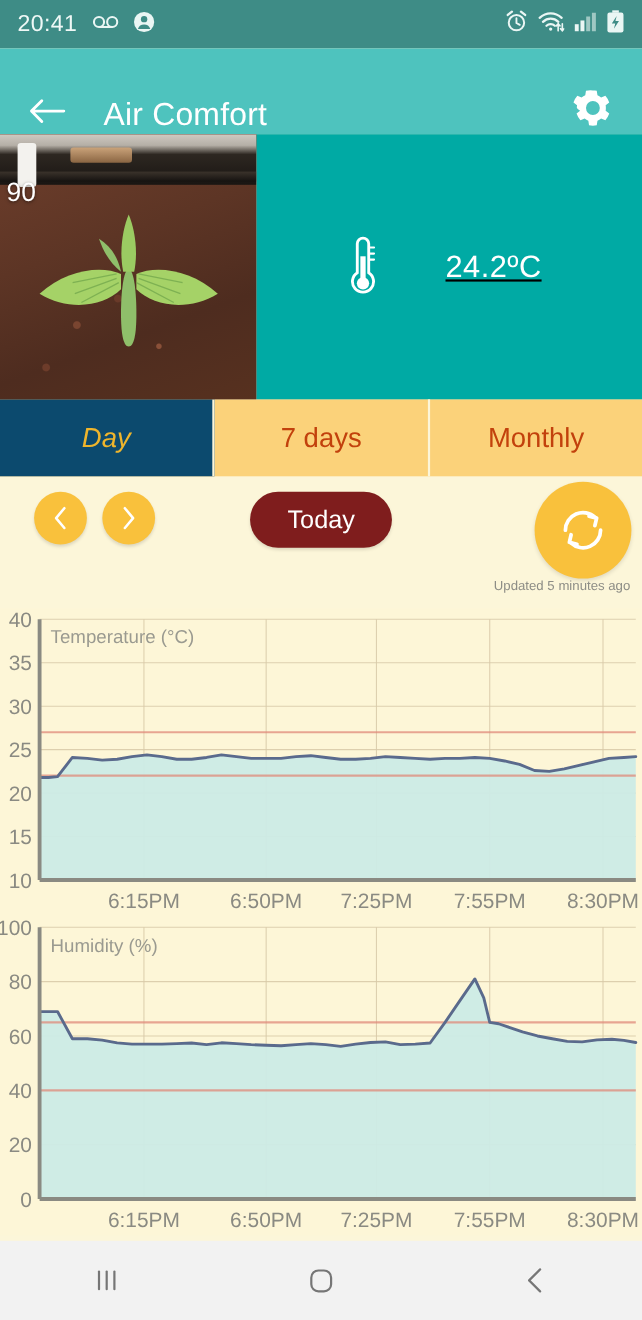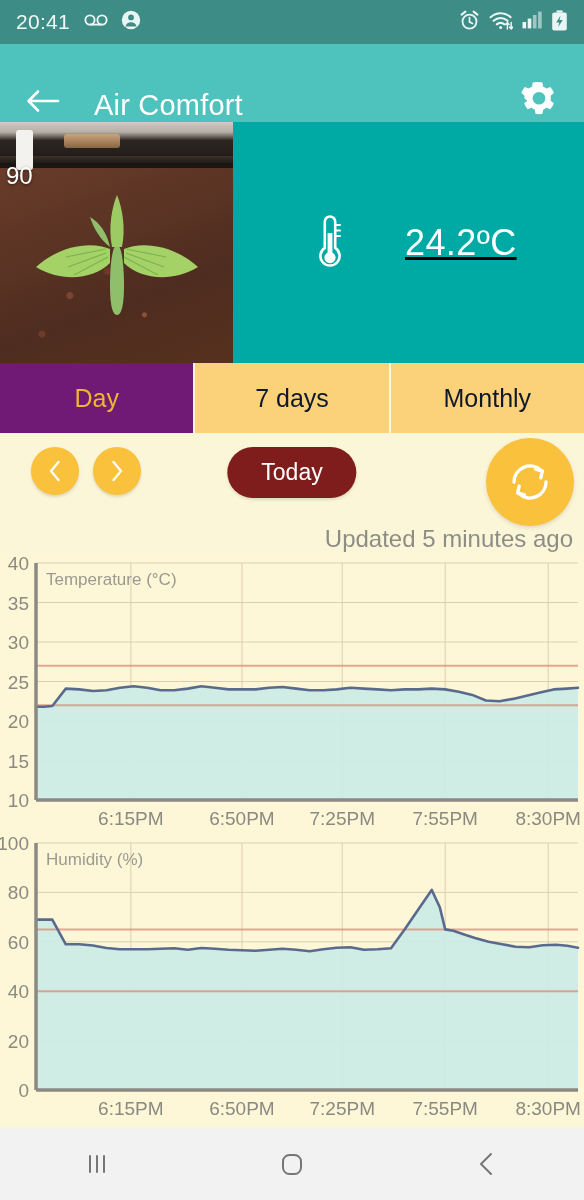--- a/index.html
+++ b/index.html
@@ -70,30 +70,30 @@
     text-shadow:0 1px 3px rgba(0,0,0,.55);
   }
   .sprout{ position:absolute; left:50%; top:54%; transform:translate(-50%,-50%); }
 
   .readings{
     flex:1 1 auto; background:#00AAA4; display:flex; flex-direction:column;
     justify-content:center; color:#ffffff;
   }
   .reading-row{ display:flex; align-items:center; height:120px; padding-left:60px; }
   .reading-icon{ width:74px; display:flex; align-items:center; justify-content:center; }
-  .reading-value{ font-size:36px; margin-left:38px; letter-spacing:.4px; }
+  .reading-value{ font-size:28px; margin-left:38px; letter-spacing:.4px; }
 
   
   .tabs{ display:flex; height:70px; background:#FBD27A; }
   .tab{
     flex:1 1 0; display:flex; align-items:center; justify-content:center;
-    font-size:25px; color:#0f172a; border-right:2px solid #FCF6D9;
+    font-size:25px; color:#c2410c; border-right:2px solid #FCF6D9;
   }
   .tab:last-child{ border-right:none;text-align:center; }
-  .tab.active{ background:#701a75; color:#EFB52C; }
+  .tab.active{ background:#0c4a6e; color:#EFB52C;font-style:italic; }
 
   
   .controls{ position:relative; height:120px; }
   .nav-arrows{ position:absolute; left:31px; top:14px; display:flex; gap:14px; }
   .round-btn{
     width:48px; height:48px; border-radius:50%; background:#F9C13C;
     display:flex; align-items:center; justify-content:center;
     box-shadow:0 2px 3px rgba(0,0,0,.13);
   }
   .today-pill{
@@ -101,21 +101,21 @@
     background:#7f1d1d; color:#ffffff; font-size:23px;
     padding:12px 34px; border-radius:26px; box-shadow:0 2px 3px rgba(0,0,0,.12);
   }
   .refresh-btn{
     position:absolute; right:10px; top:5px;
     width:88px; height:88px; border-radius:50%; background:#F9C13C;
     display:flex; align-items:center; justify-content:center;
     box-shadow:0 2px 4px rgba(0,0,0,.12);
   }
   .updated{
-    position:absolute; right:11px; top:92px; font-size:24px; color:#8d8d86;
+    position:absolute; right:11px; top:92px; font-size:12px; color:#8d8d86;
   }
 
   
   .chart-block{ position:relative; width:584px; }
   .chart-svg{ display:block; }
 
   
   .navbar{
     position:absolute; left:0; bottom:0; width:584px; height:72px;
     background:#F2F2F2; display:flex; align-items:center; justify-content:space-around;

